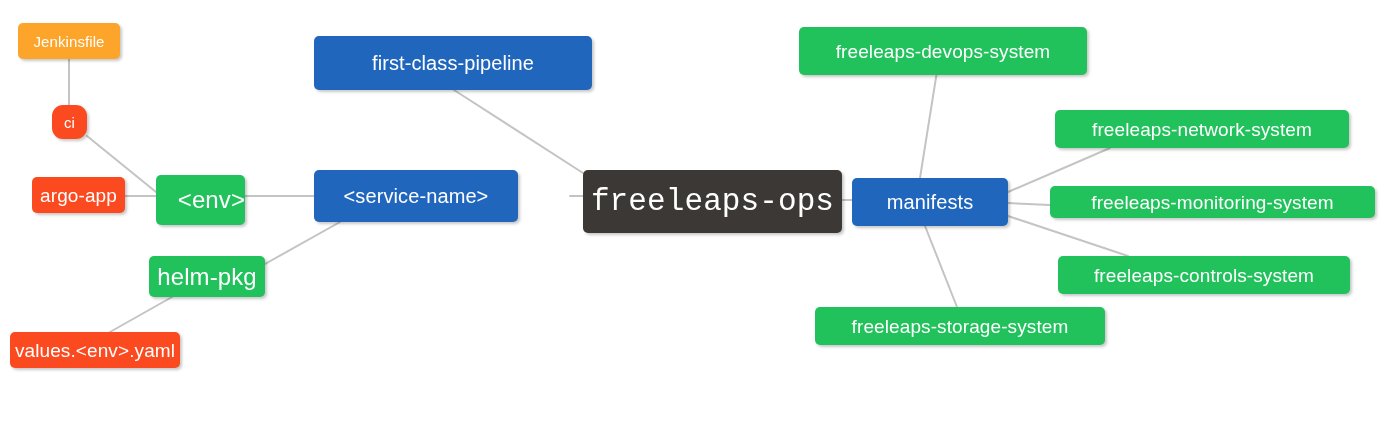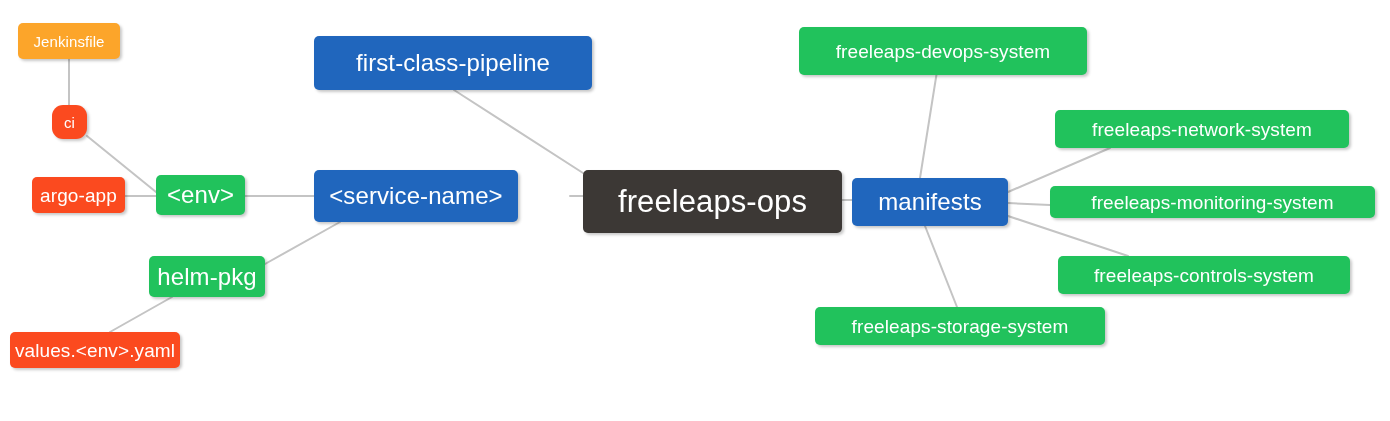--- a/index.html
+++ b/index.html
@@ -40,21 +40,21 @@
     line-height: 1;
     text-align: center;
   }
   .n-root   { background: #3c3835; }
   .n-blue   { background: #2066bd; }
   .n-green  { background: #21c25c; }
   .n-red    { background: #fb4a1f; }
   .n-orange { background: #fca52a; }
 
   .sz-root   { font-size: 31px; }
-  .sz-big    { font-size: 24px; }
+  .sz-big    { font-size: 20px; }
   .sz-mid    { font-size: 24px; }
   .sz-sml    { font-size: 19px; }
   .sz-tiny   { font-size: 15px; }
 </style>
 </head>
 <body>
 
 <div id="canvas">
   <svg id="edge-layer" viewBox="0 0 1390 421" preserveAspectRatio="none">
       <line x1="69" y1="59" x2="69" y2="105" stroke="#c4c4c4" stroke-width="2" stroke-linecap="round"></line>
@@ -75,36 +75,36 @@
   <div id="node-layer">
       <div class="node n-orange sz-tiny" style="left: 18px; top: 23px; width: 102px; height: 36px;">
         <span>Jenkinsfile</span>
       </div>
       <div class="node n-red sz-tiny" style="left: 52px; top: 105px; width: 35px; height: 34px; border-radius: 11px;">
         <span>ci</span>
       </div>
       <div class="node n-red sz-sml" style="left: 32px; top: 177px; width: 93px; height: 36px;">
         <span>argo-app</span>
       </div>
-      <div class="node n-green sz-mid" style="left: 156px; top: 175px; width: 89px; height: 40px;">
+      <div class="node n-green sz-mid" style="left: 156px; top: 175px; width: 89px; height: 50px; justify-content: flex-end;">
         <span>&lt;env&gt;</span>
       </div>
       <div class="node n-blue sz-big" style="left: 314px; top: 170px; width: 204px; height: 52px;">
         <span>&lt;service-name&gt;</span>
       </div>
       <div class="node n-blue sz-big" style="left: 314px; top: 36px; width: 278px; height: 54px;">
         <span>first-class-pipeline</span>
       </div>
       <div class="node n-green sz-mid" style="left: 149px; top: 256px; width: 116px; height: 41px;">
         <span>helm-pkg</span>
       </div>
       <div class="node n-red sz-sml" style="left: 10px; top: 332px; width: 170px; height: 36px;">
         <span>values.&lt;env&gt;.yaml</span>
       </div>
-      <div class="node n-root sz-root" style="left: 583px; top: 170px; width: 259px; height: 63px;">
+      <div class="node n-root sz-root" style="left: 583px; top: 170px; width: 259px; height: 63px; font-family: Liberation Mono, monospace;">
         <span>freeleaps-ops</span>
       </div>
       <div class="node n-blue sz-big" style="left: 852px; top: 178px; width: 156px; height: 48px;">
         <span>manifests</span>
       </div>
       <div class="node n-green sz-sml" style="left: 799px; top: 27px; width: 288px; height: 48px;">
         <span>freeleaps-devops-system</span>
       </div>
       <div class="node n-green sz-sml" style="left: 1055px; top: 110px; width: 294px; height: 38px;">
         <span>freeleaps-network-system</span>

